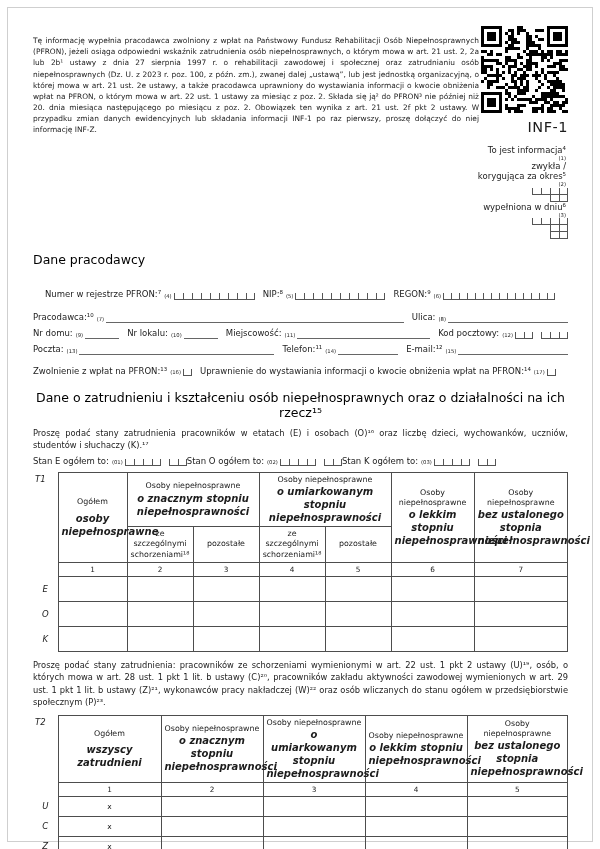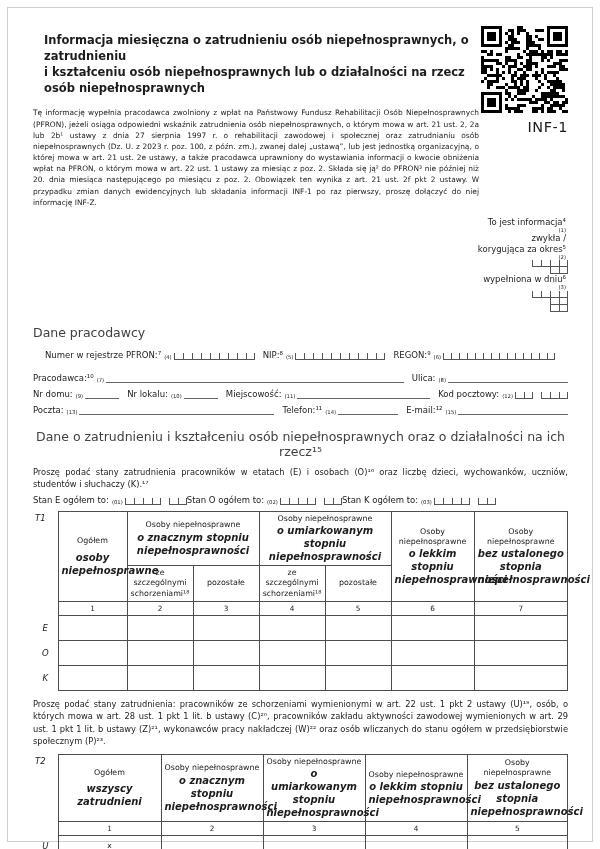--- a/index.html
+++ b/index.html
@@ -25,21 +25,21 @@
   .lbl{margin-right:2px;}
   .pos{font-size:5.3px;color:#222;margin:0 2px 0 1px;transform:translateY(-0.5px);}
   .comb{display:inline-flex;align-items:flex-end;margin-bottom:0px;}
   .comb i{display:block;width:9px;height:7px;border-left:1px solid #555;border-bottom:1px solid #555;box-sizing:border-box;}
   .comb i:last-child{border-right:1px solid #555;}
   .comb.sm i{width:8px;}
   .gap{display:inline-block;width:8px;}
   .blank{border-bottom:1px solid #666;height:10px;align-self:flex-end;}
   .grow{flex:1;}
 
-  .sec-h{font-size:12.5px;font-weight:400;color:#404040;}
+  .sec-h{font-size:12.5px;font-weight:400;color:#000000;}
 
   
   table{border-collapse:collapse;width:100%;table-layout:fixed;}
   .ftab td,.ftab th{border:1px solid #4d4d4d;font-weight:400;text-align:center;vertical-align:middle;padding:2px 3px;}
   .ftab .gut{border:none;background:transparent;font-size:8.5px;text-align:center;vertical-align:middle;padding:0 2px;font-style:italic;}
   .ftab .gut.tag{vertical-align:top;text-align:left;padding-top:2px;}
   .th-t{font-size:7.9px;line-height:1.3;}
   .th-s{font-size:10px;font-style:italic;line-height:1.3;font-weight:bold;}
   .numrow td{font-size:7.3px;height:11px;padding:1px;}
   .drow td{height:20px;}
@@ -47,24 +47,20 @@
   .note{font-size:8.3px;line-height:1.5;text-align:justify;}
 </style>
 </head>
 <body>
 
 <div class="frame"></div>
 <div class="content">
 
   <div class="hdr">
     <div class="hdr-left">
-      <div class="title">
-        <div>Informacja miesięczna o zatrudnieniu osób niepełnosprawnych, o zatrudnieniu</div>
-        <div>i kształceniu osób niepełnosprawnych lub o działalności na rzecz osób niepełnosprawnych</div>
-      </div>
       <div class="intro">Tę informację wypełnia pracodawca zwolniony z wpłat na Państwowy Fundusz Rehabilitacji Osób Niepełnosprawnych (PFRON), jeżeli osiąga odpowiedni wskaźnik zatrudnienia osób niepełnosprawnych, o którym mowa w art. 21 ust. 2, 2a lub 2b¹ ustawy z dnia 27 sierpnia 1997 r. o rehabilitacji zawodowej i społecznej oraz zatrudnianiu osób niepełnosprawnych (Dz. U. z 2023 r. poz. 100, z późn. zm.), zwanej dalej „ustawą”, lub jest jednostką organizacyjną, o której mowa w art. 21 ust. 2e ustawy, a także pracodawca uprawniony do wystawiania informacji o kwocie obniżenia wpłat na PFRON, o którym mowa w art. 22 ust. 1 ustawy za miesiąc z poz. 2. Składa się ją² do PFRON³ nie później niż 20. dnia miesiąca następującego po miesiącu z poz. 2. Obowiązek ten wynika z art. 21 ust. 2f pkt 2 ustawy. W przypadku zmian danych ewidencyjnych lub składania informacji INF-1 po raz pierwszy, proszę dołączyć do niej informację INF-Z.</div>
     </div>
     <div class="qrcol">
       <div class="qr" id="qr"><svg xmlns="http://www.w3.org/2000/svg" width="87" height="87" viewBox="0 0 29 29" shape-rendering="crispEdges">
             <rect width="29" height="29" fill="#fff"></rect>
             <rect x="0" y="0" width="7" height="7" fill="#000"></rect>
             <rect x="1" y="1" width="5" height="5" fill="#fff"></rect>
             <rect x="2" y="2" width="3" height="3" fill="#000"></rect>
             <rect x="22" y="0" width="7" height="7" fill="#000"></rect>
             <rect x="23" y="1" width="5" height="5" fill="#fff"></rect>
@@ -430,21 +426,21 @@
       </span>
     <span class="gap"></span>
     <span class="comb">
         <i></i>
         <i></i>
       </span>
   </div>
 
   <div class="sec-h" style="margin-top:13px;">Dane pracodawcy</div>
 
-  <div class="line" style="margin-top:10px;padding-left:12px;">
+  <div class="line" style="margin-top:22px;padding-left:12px;">
     <span class="lbl">Numer w rejestrze PFRON:⁷</span>
     <span class="pos">(4)</span>
     <span class="comb">
         <i></i>
         <i></i>
         <i></i>
         <i></i>
         <i></i>
         <i></i>
         <i></i>
@@ -531,20 +527,33 @@
     <span class="gap"></span>
     <span class="lbl">Telefon:¹¹</span>
     <span class="pos">(14)</span>
     <span class="blank" style="width:60px;"></span>
     <span class="gap"></span>
     <span class="lbl">E-mail:¹²</span>
     <span class="pos">(15)</span>
     <span class="blank grow"></span>
   </div>
 
+  <div class="line" style="margin-top:11px;">
+    <span class="lbl">Zwolnienie z wpłat na PFRON:¹³</span>
+    <span class="pos">(16)</span>
+    <span class="comb">
+        <i></i>
+      </span>
+    <span class="gap"></span>
+    <span class="lbl">Uprawnienie do wystawiania informacji o kwocie obniżenia wpłat na PFRON:¹⁴</span>
+    <span class="pos">(17)</span>
+    <span class="comb">
+        <i></i>
+      </span>
+  </div>
 
   <div class="sec-h" style="margin-top:14px;text-align:center;">Dane o zatrudnieniu i kształceniu osób niepełnosprawnych oraz o działalności na ich rzecz¹⁵</div>
   <div class="note" style="margin-top:7px;white-space:normal;">Proszę podać stany zatrudnienia pracowników w etatach (E) i osobach (O)¹⁶ oraz liczbę dzieci, wychowanków, uczniów, studentów i słuchaczy (K).¹⁷</div>
 
   <div class="line" style="margin-top:4px;">
     <span class="lbl">Stan E ogółem to:</span>
     <span class="pos">(01)</span>
     <span class="comb">
         <i></i>
         <i></i>

